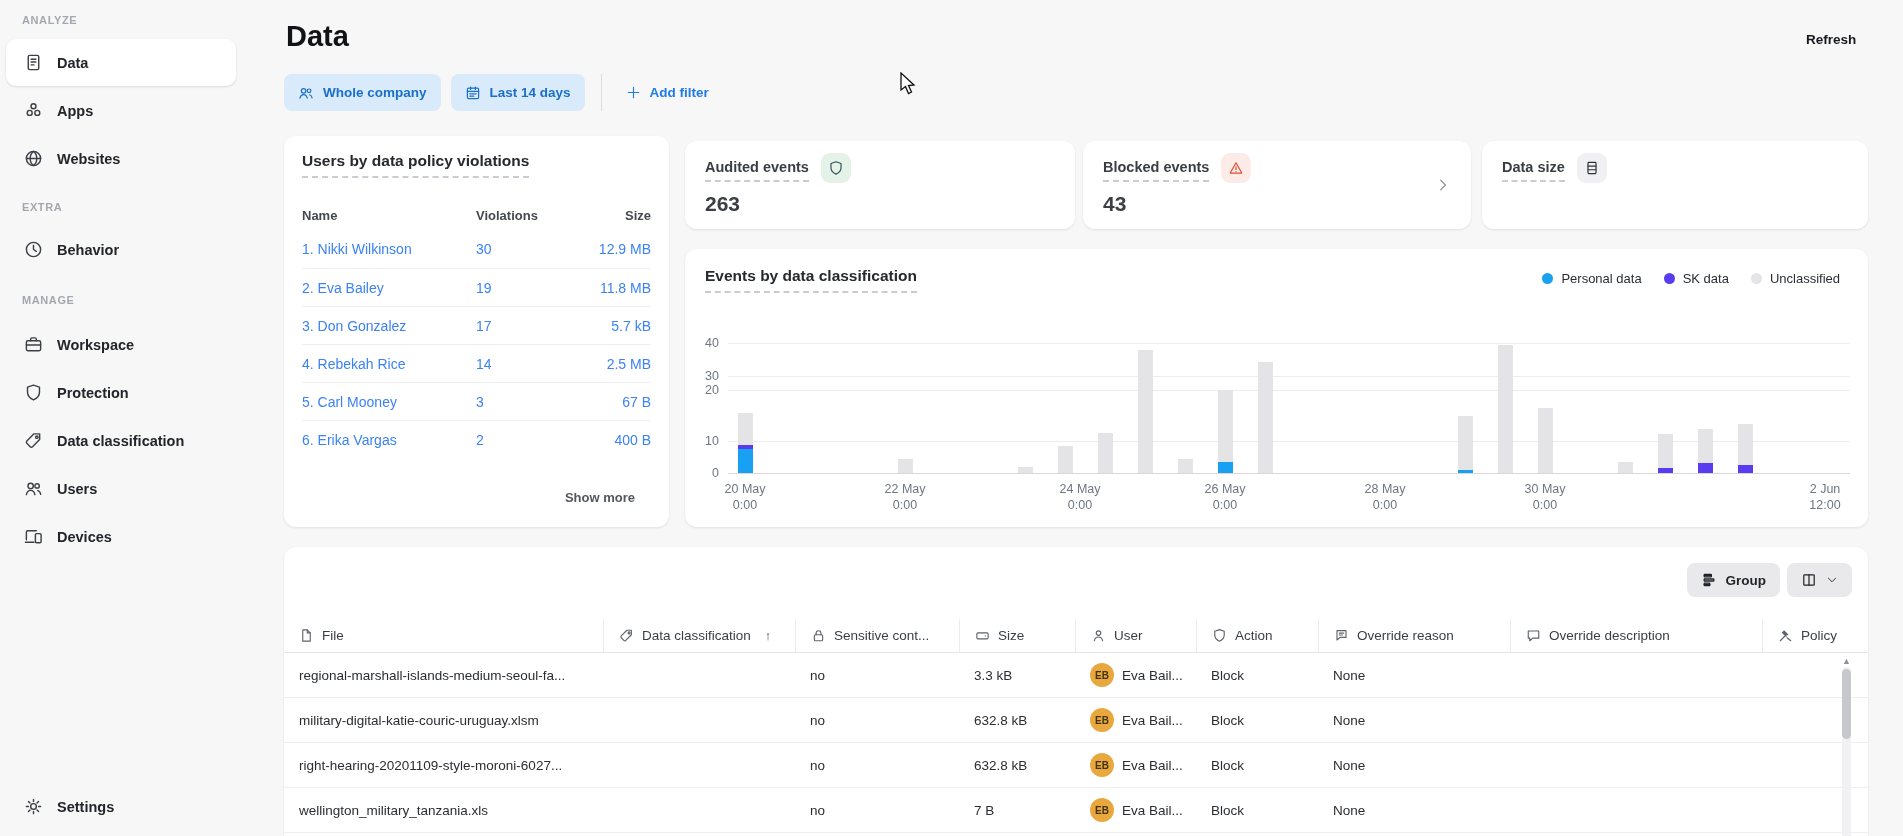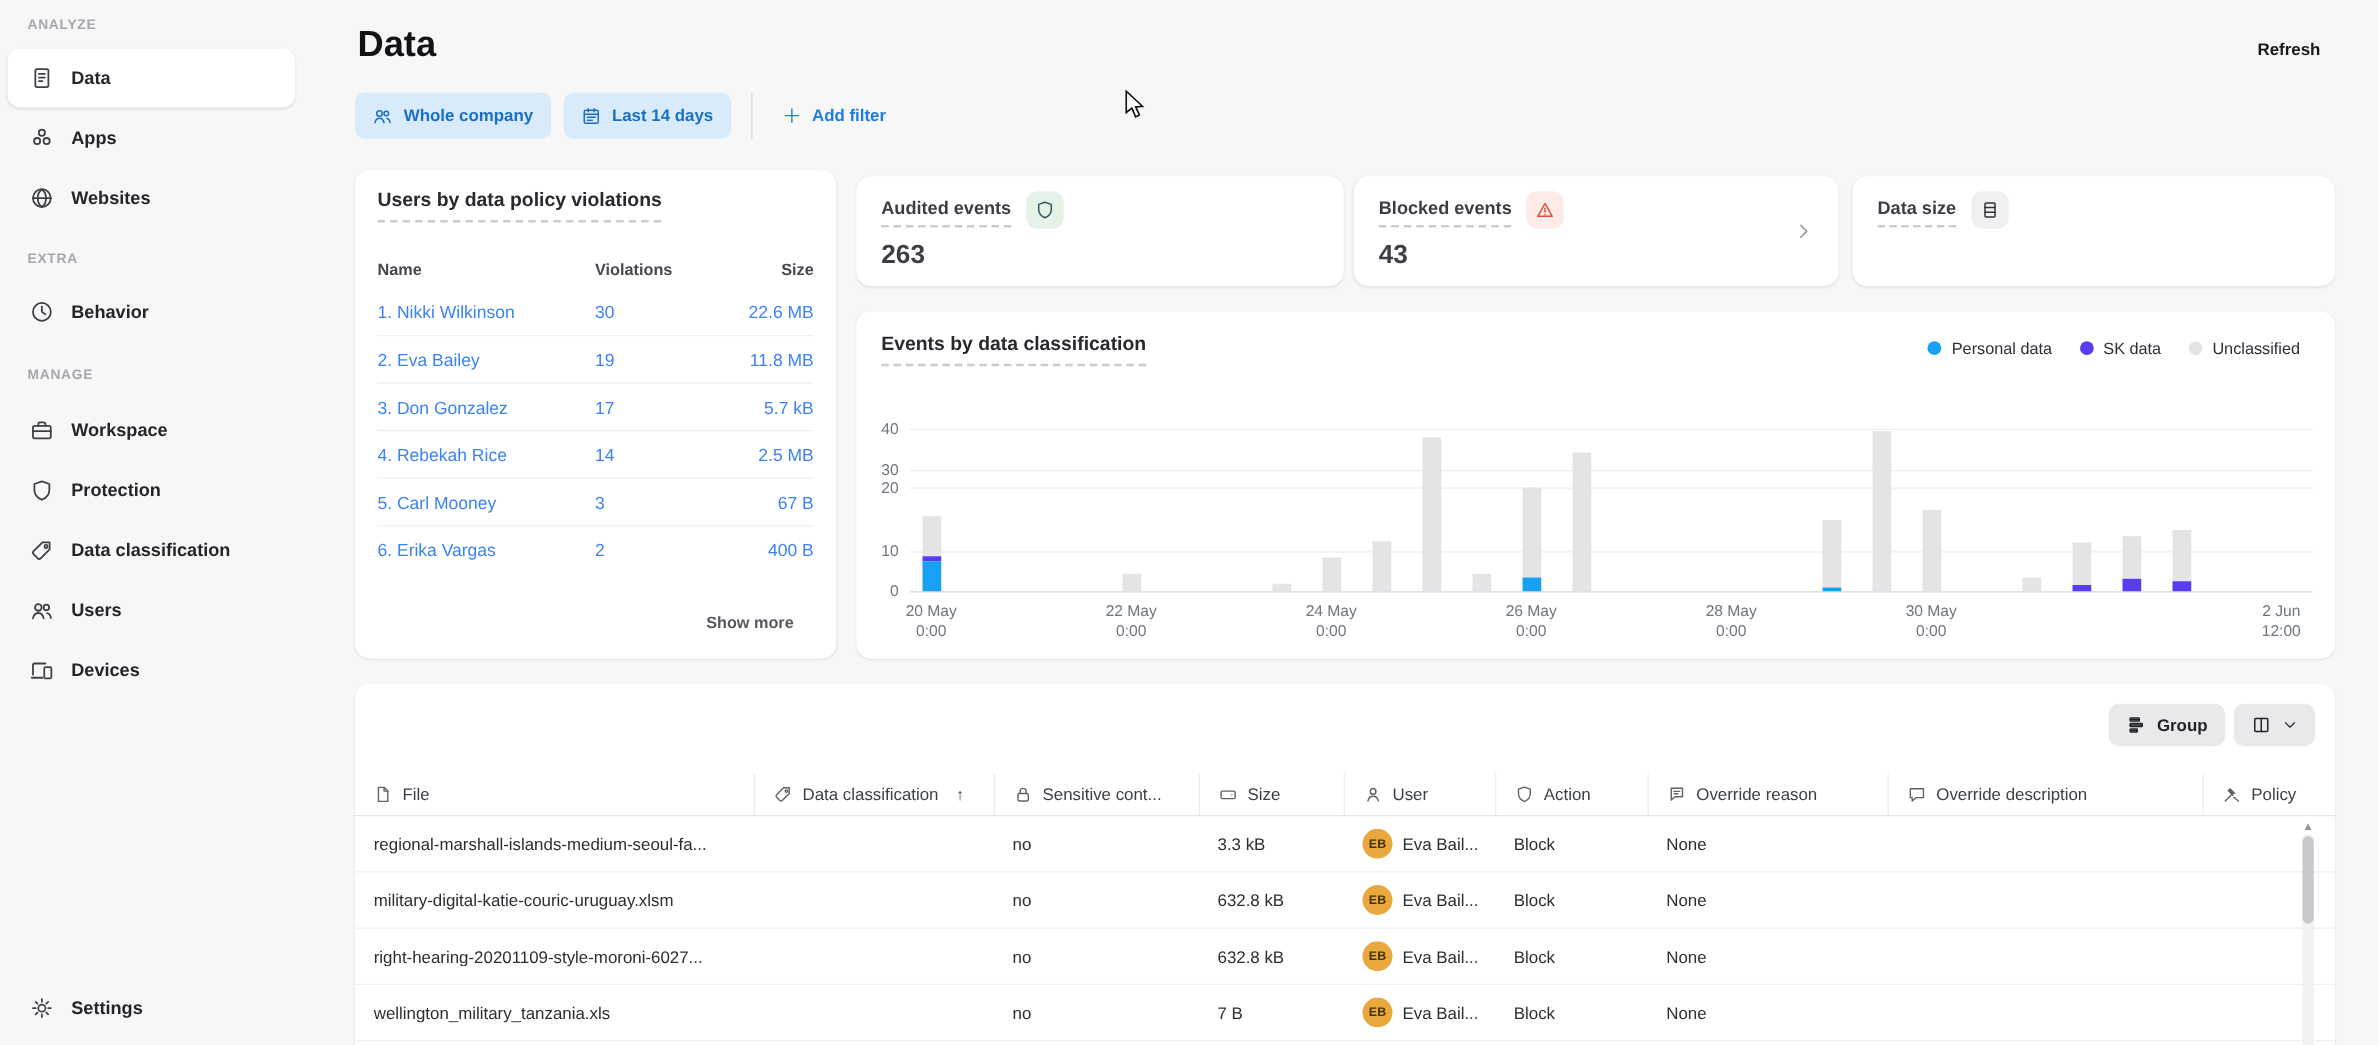--- a/index.html
+++ b/index.html
@@ -227,21 +227,21 @@
   <span class="dashed-title">Users by data policy violations</span>
   <div class="vhead">
     <span class="vc-name">Name</span>
     <span class="vc-viol">Violations</span>
     <span class="vc-size">Size</span>
   </div>
   <div id="violations-rows">
       <div class="vrow">
         <span class="vc-name">1. Nikki Wilkinson</span>
         <span class="vc-viol">30</span>
-        <span class="vc-size">22.6 MB</span>
+        <span class="vc-size">12.9 MB</span>
       </div>
       <div class="vrow">
         <span class="vc-name">2. Eva Bailey</span>
         <span class="vc-viol">19</span>
         <span class="vc-size">11.8 MB</span>
       </div>
       <div class="vrow">
         <span class="vc-name">3. Don Gonzalez</span>
         <span class="vc-viol">17</span>
         <span class="vc-size">5.7 kB</span>
@@ -397,21 +397,21 @@
         <div class="bar-seg" style="height: 34.125px; background: rgb(228, 228, 231);"></div>
       </div>
       <div class="bar" style="left: 1009.5px;">
         <div class="bar-seg" style="height: 8.125px; background: rgb(90, 60, 240);"></div>
         <div class="bar-seg" style="height: 40.625px; background: rgb(228, 228, 231);"></div>
       </div>
       <div class="xtick" style="left: 17px;">20 May
 0:00</div>
       <div class="xtick" style="left: 177px;">22 May
 0:00</div>
-      <div class="xtick" style="left: 337px;">24 May
+      <div class="xtick" style="left: 352px;">24 May
 0:00</div>
       <div class="xtick" style="left: 497px;">26 May
 0:00</div>
       <div class="xtick" style="left: 657px;">28 May
 0:00</div>
       <div class="xtick" style="left: 817px;">30 May
 0:00</div>
       <div class="xtick" style="left: 1097px;">2 Jun
 12:00</div>
     </div>

